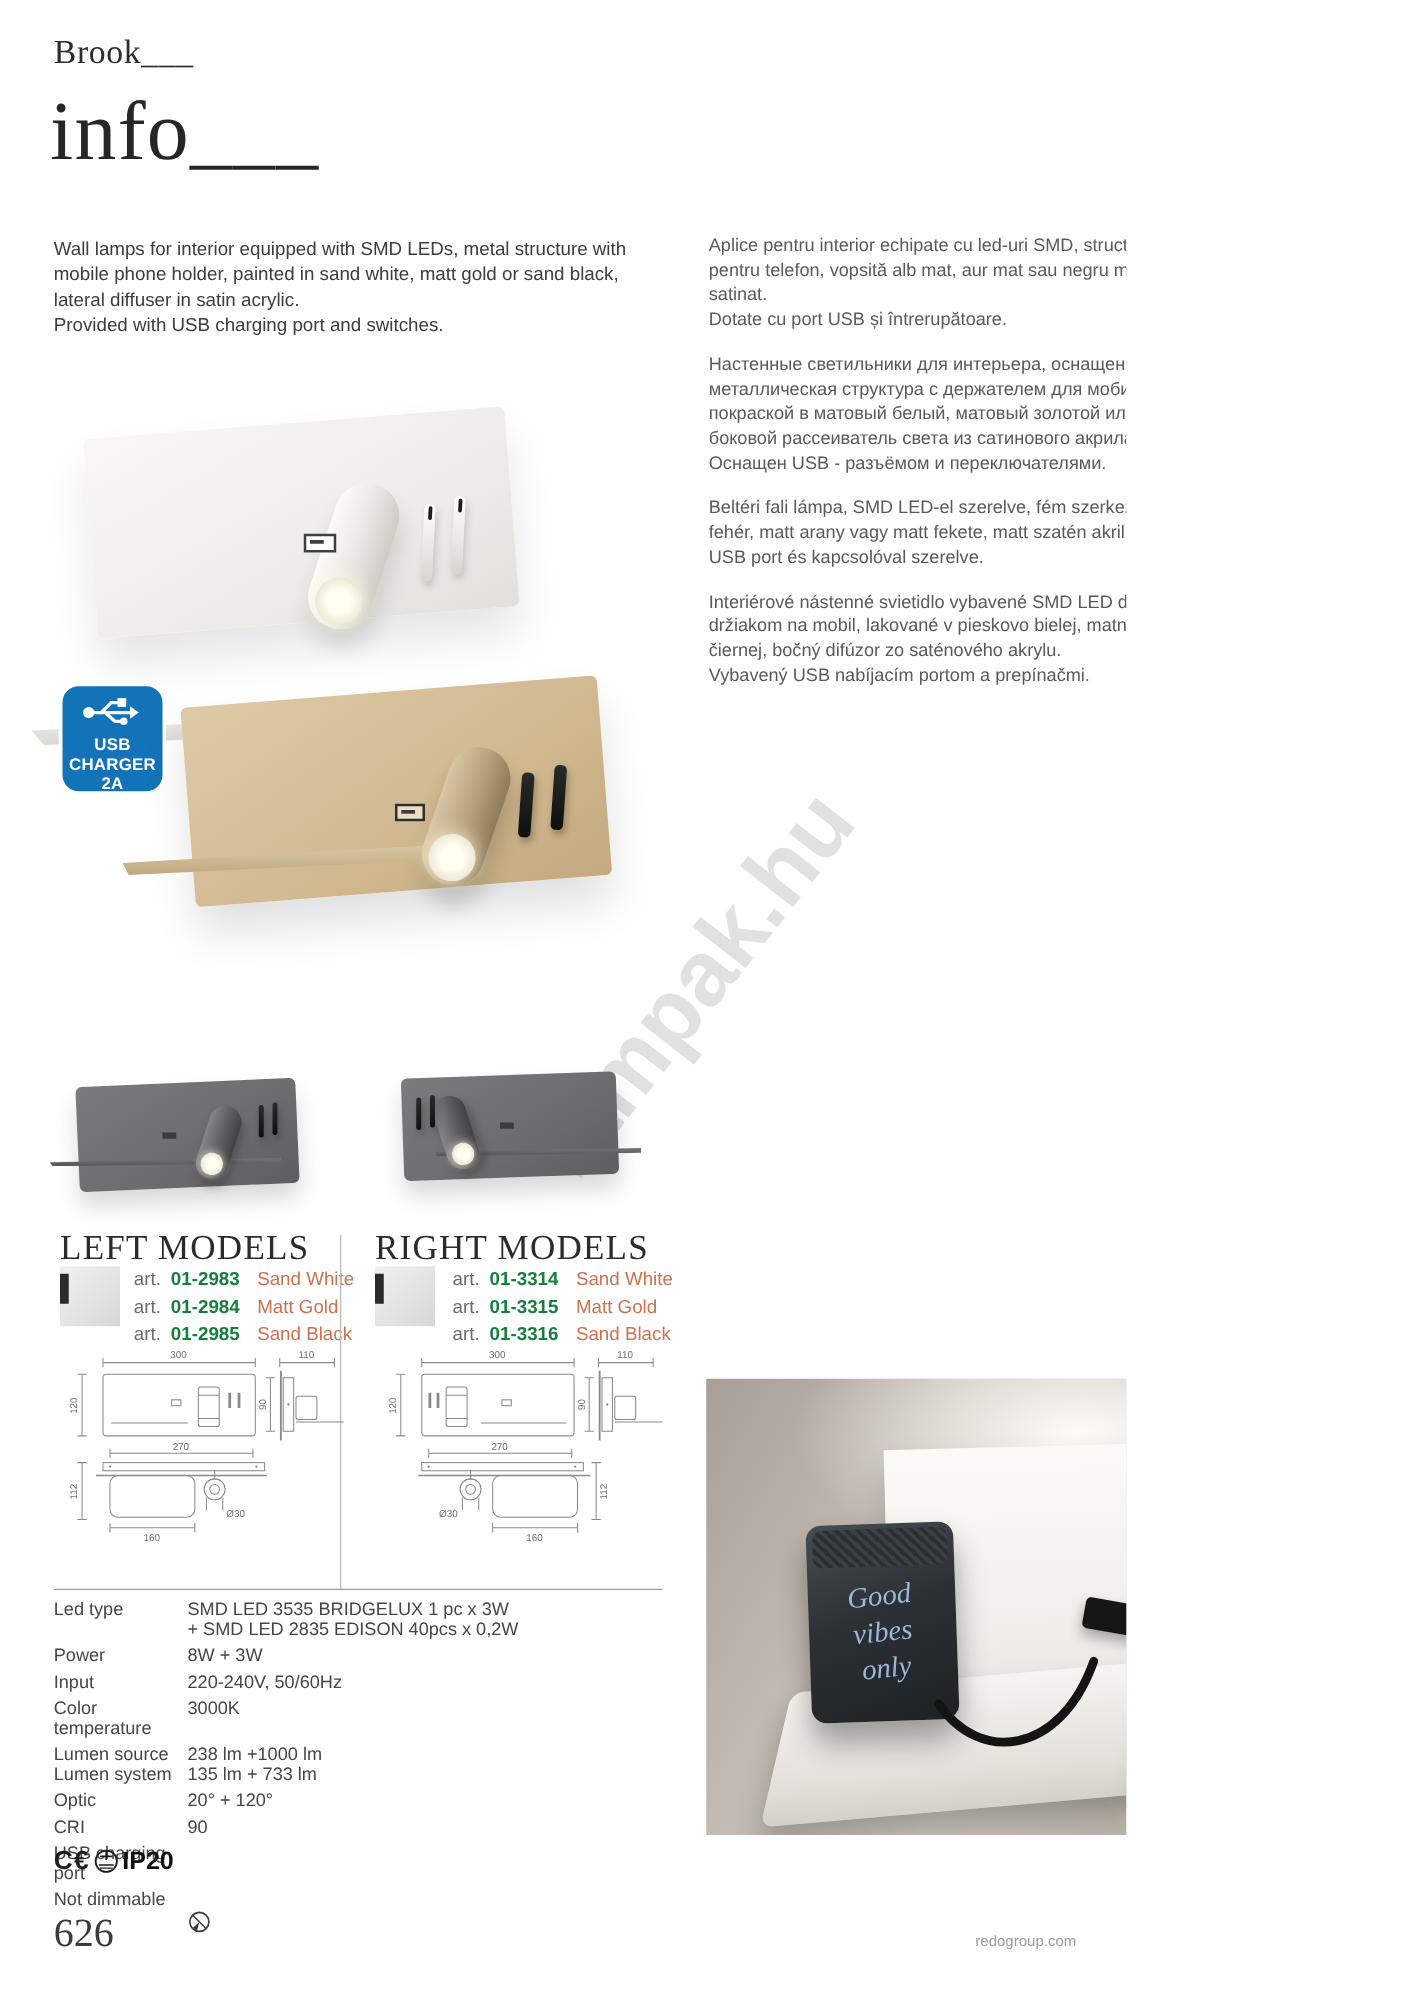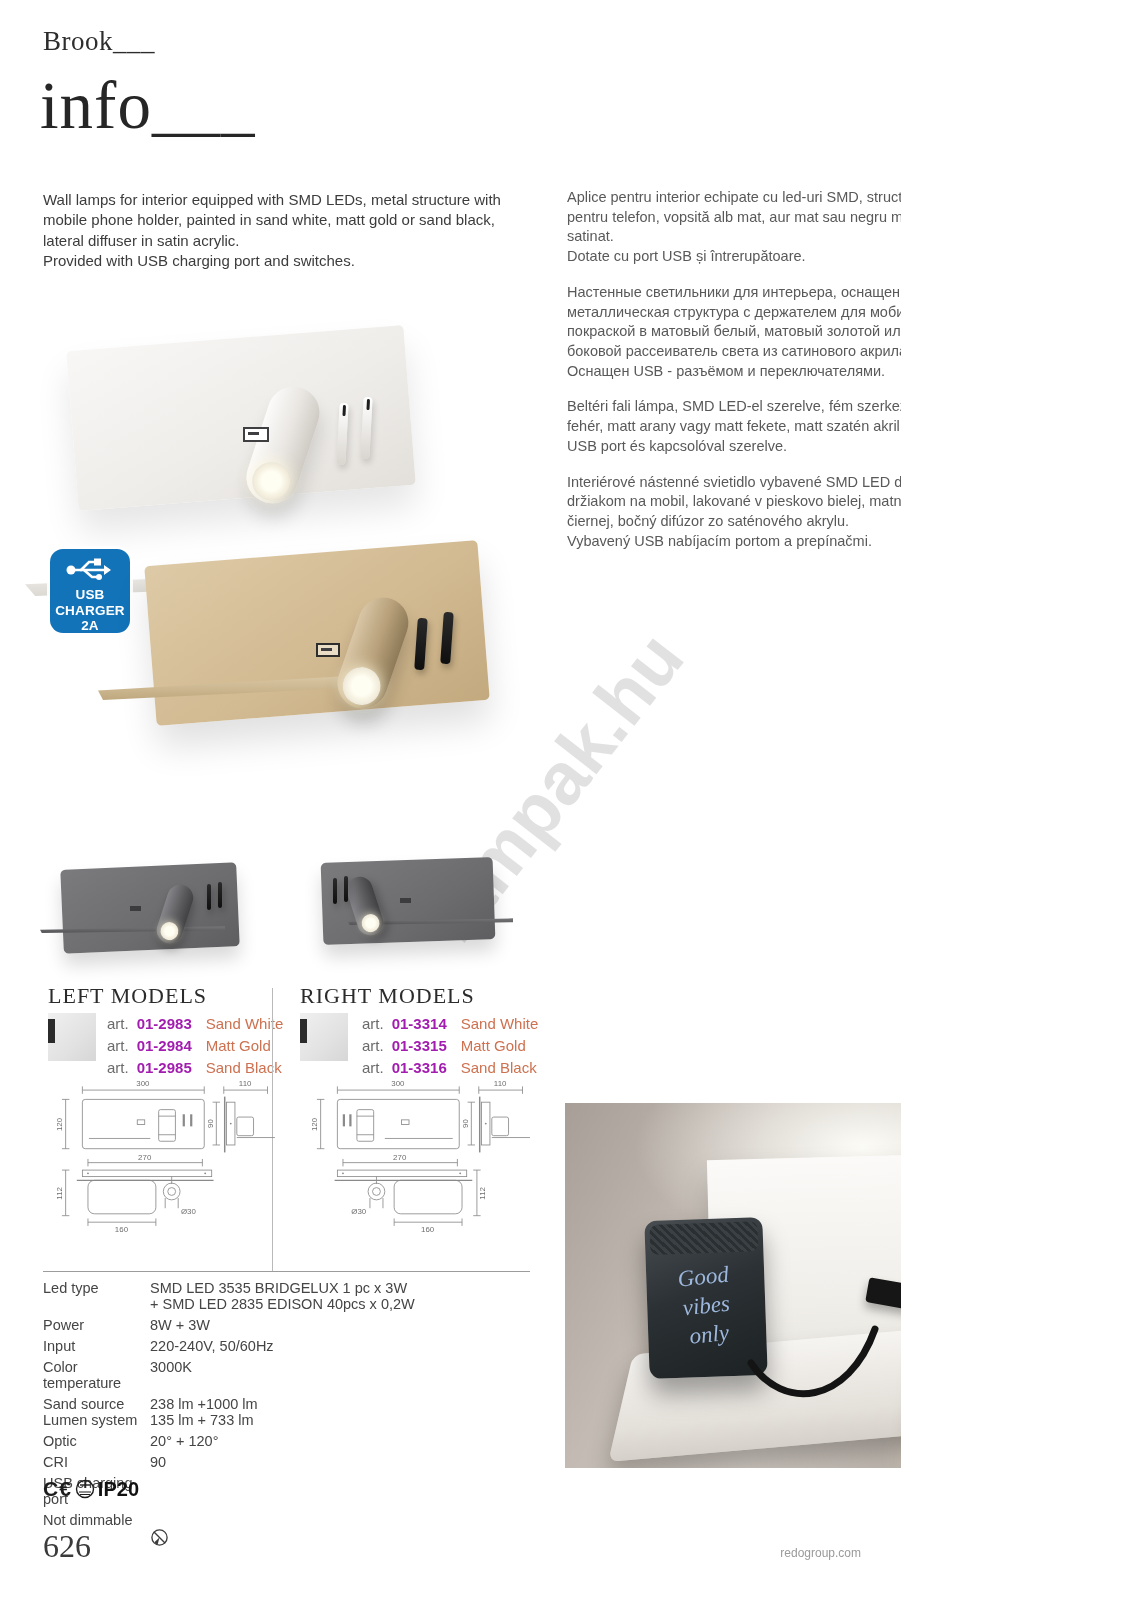--- a/index.html
+++ b/index.html
@@ -64,28 +64,28 @@
   .shelf-line{position:absolute;background:linear-gradient(180deg,#77777a,#555558);}
   
   .usb-badge{position:absolute;left:50px;top:549px;width:80px;height:84px;border-radius:13px;
     background:#1273b9;color:#fff;text-align:center;box-shadow:0 0 0 3px rgba(255,255,255,.9);}
   .usb-badge .txt{font-weight:bold;font-size:13.5px;line-height:1.15;margin-top:1px;letter-spacing:.2px;}
   
   .watermark{position:absolute;left:408px;top:905px;font-size:74px;font-weight:bold;
     color:rgba(175,175,175,.38);transform:rotate(-52deg);transform-origin:left top;
     font-family:"Liberation Sans",sans-serif;pointer-events:none;}
   
-  .models-title{position:absolute;font-family:"Liberation Serif",serif;font-size:22px;
+  .models-title{position:absolute;font-family:"Liberation Serif",serif;font-size:28px;
     color:#2b2b2b;letter-spacing:1px;}
   .thumb{position:absolute;width:48px;height:48px;background:linear-gradient(135deg,#f0f0f0 0%,#e2e2e2 60%,#d6d6d6 100%);}
   .thumb::before{content:"";position:absolute;left:0;top:6px;width:7px;height:24px;background:#2b2b2b;}
   .model-rows{position:absolute;font-size:15px;}
   .model-row{height:20px;line-height:20px;margin-bottom:2px;white-space:nowrap;}
   .art-label{color:#6b6b6b;margin-right:8px;}
-  .art-num{color:#a21caf;font-weight:bold;margin-right:14px;}
+  .art-num{color:#15803d;font-weight:bold;margin-right:14px;}
   .finish{color:#cd7150;}
   .v-divider{position:absolute;left:272px;top:988px;width:1px;height:283px;background:#b9b9b9;}
   
   .drawing{position:absolute;width:245px;height:160px;}
   .drawing svg{width:100%;height:100%;}
   .drawing line,.drawing rect,.drawing circle{stroke:#8a8a8a;fill:none;stroke-width:.9;}
   .drawing text{fill:#6e6e6e;font-size:8.5px;font-family:"Liberation Sans",sans-serif;stroke:none;}
   .drawing .thick{stroke-width:2.4;}
   .drawing .wall{stroke-width:1.6;}
   .drawing .edge{stroke-width:1.3;}
@@ -381,21 +381,21 @@
     </div>
     <div class="spec-row">
       <div class="spec-label">Input</div>
       <div class="spec-value">220-240V, 50/60Hz</div>
     </div>
     <div class="spec-row">
       <div class="spec-label">Color temperature</div>
       <div class="spec-value">3000K</div>
     </div>
     <div class="spec-row" style="margin-bottom:0;">
-      <div class="spec-label">Sand source</div>
+      <div class="spec-label">Lumen source</div>
       <div class="spec-value">238 lm +1000 lm</div>
     </div>
     <div class="spec-row">
       <div class="spec-label">Lumen system</div>
       <div class="spec-value">135 lm + 733 lm</div>
     </div>
     <div class="spec-row">
       <div class="spec-label">Optic</div>
       <div class="spec-value">20° + 120°</div>
     </div>

